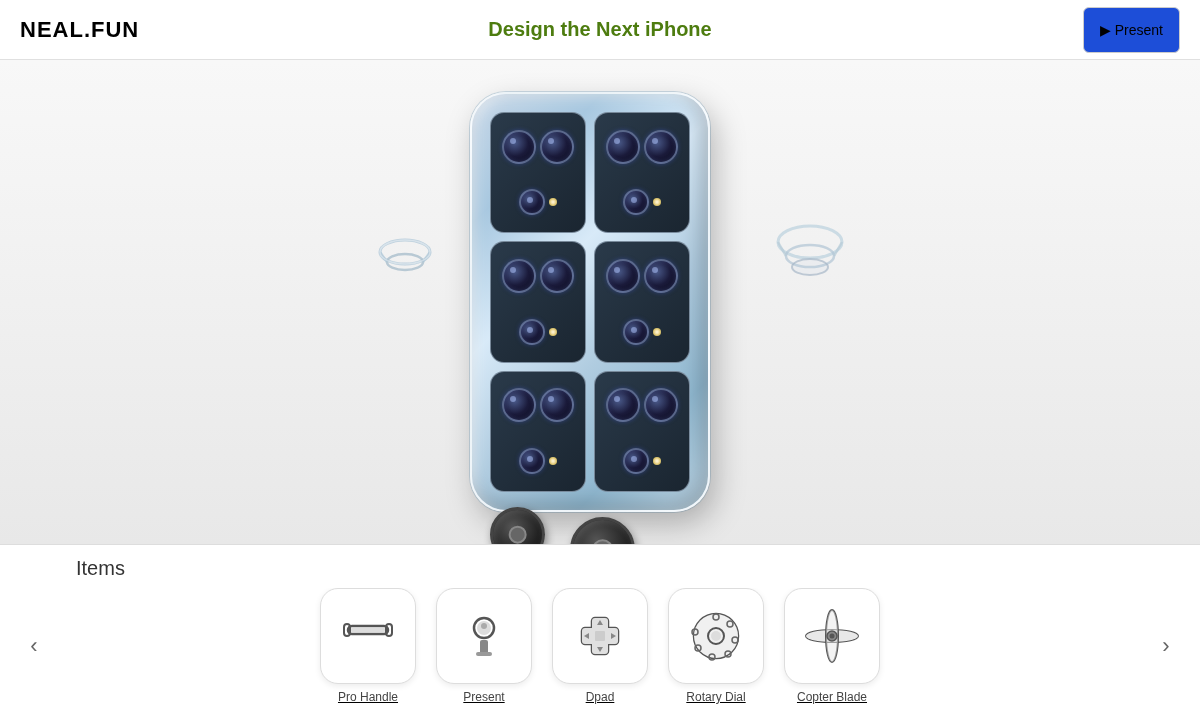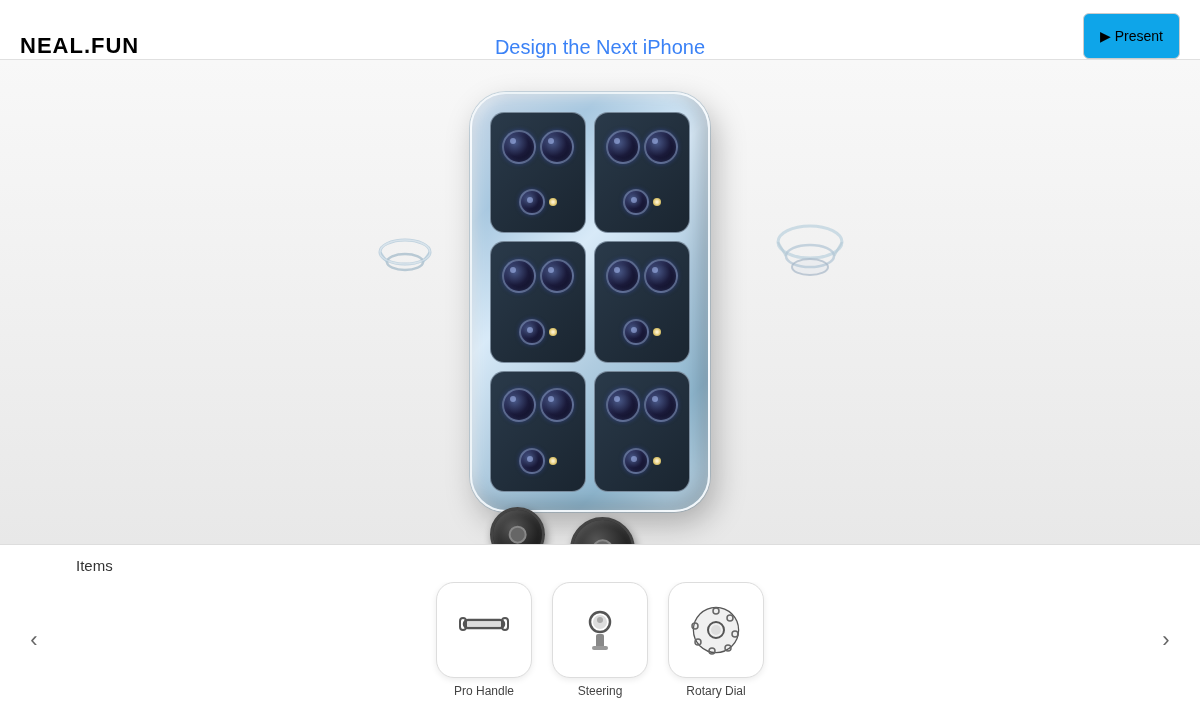--- a/index.html
+++ b/index.html
@@ -12,42 +12,42 @@
       position: relative;
     }
 
     
     #header {
       position: absolute;
       top: 0; left: 0; right: 0;
       height: 60px;
       background: white;
       display: flex;
-      align-items: flex-end;
+      align-items: center;
       justify-content: space-between;
       padding: 0 20px;
       border-bottom: 1px solid #e0e0e0;
       z-index: 10;
     }
     #logo {
       font-size: 22px;
       font-weight: 700;
       letter-spacing: 1px;
       color: #000;
     }
     #page-title-text {
       font-size: 20px;
-      font-weight: 400;
-      color: #3b82f6;
+      font-weight: 700;
+      color: #4d7c0f;
       position: absolute;
       left: 50%;
       transform: translateX(-50%);
     }
     #present-btn {
-      background: #0ea5e9;
+      background: #1d4ed8;
       border: 1.5px solid #ccc;
       border-radius: 6px;
       padding: 14px 16px;
       font-size: 14px;
       cursor: pointer;
       display: flex;
       align-items: center;
       gap: 6px;
     }
 
@@ -207,21 +207,21 @@
     #bottom-bar {
       position: absolute;
       bottom: 0; left: 0; right: 0;
       height: 180px;
       background: white;
       border-top: 1px solid #ddd;
       padding: 12px 16px 8px;
     }
 
     #items-label {
-      font-size: 15px;
+      font-size: 20px;
       font-weight: 500;
       color: #333;
       margin-bottom: 8px;
       padding-left: 60px;
     }
 
     #items-scroll-area {
       display: flex;
       align-items: center;
       gap: 0;
@@ -242,20 +242,21 @@
       flex-shrink: 0;
       padding: 0;
     }
 
     #items-list {
       display: flex;
       gap: 8px;
       flex: 1;
       overflow: hidden;
       justify-content: center;
+      text-decoration: underline;
     }
 
     .item-card {
       display: flex;
       flex-direction: column;
       align-items: center;
       gap: 6px;
       cursor: pointer;
       flex-shrink: 0;
       width: 108px;
@@ -392,23 +393,39 @@
       <div class="item-card">
         <div class="item-icon-box">
           <svg width="64" height="64" viewBox="0 0 64 64">
             <rect x="28" y="36" width="8" height="16" rx="2" fill="#888"></rect>
             <circle cx="32" cy="24" r="10" fill="none" stroke="#555" stroke-width="2.5"></circle>
             <circle cx="32" cy="24" r="7" fill="#ddd"></circle>
             <circle cx="32" cy="22" r="3" fill="#aaa"></circle>
             <rect x="24" y="48" width="16" height="4" rx="2" fill="#999"></rect>
           </svg>
         </div>
-        <span class="item-label">Steering</span>
-      </div>
-
+        <span class="item-label">Present</span>
+      </div>
+
+      <div class="item-card">
+        <div class="item-icon-box">
+          <svg width="64" height="64" viewBox="0 0 64 64">
+            <rect x="24" y="14" width="16" height="36" rx="3" fill="none" stroke="#555" stroke-width="2.5"></rect>
+            <rect x="14" y="24" width="36" height="16" rx="3" fill="none" stroke="#555" stroke-width="2.5"></rect>
+            <rect x="24" y="14" width="16" height="36" rx="3" fill="#e0e0e0"></rect>
+            <rect x="14" y="24" width="36" height="16" rx="3" fill="#e0e0e0"></rect>
+            <polygon points="32,16 29,21 35,21" fill="#888"></polygon>
+            <polygon points="32,48 29,43 35,43" fill="#888"></polygon>
+            <polygon points="16,32 21,29 21,35" fill="#888"></polygon>
+            <polygon points="48,32 43,29 43,35" fill="#888"></polygon>
+            <rect x="27" y="27" width="10" height="10" rx="1" fill="#ccc"></rect>
+          </svg>
+        </div>
+        <span class="item-label">Dpad</span>
+      </div>
 
 
       <div class="item-card">
         <div class="item-icon-box">
           <svg width="64" height="64" viewBox="0 0 64 64">
             <circle cx="32" cy="32" r="22" fill="none" stroke="#555" stroke-width="2.5"></circle>
             <circle cx="32" cy="32" r="22" fill="#f0f0f0"></circle>
 
             <circle cx="32" cy="13" r="3" fill="none" stroke="#666" stroke-width="1.5"></circle>
             <circle cx="46" cy="20" r="3" fill="none" stroke="#666" stroke-width="1.5"></circle>
@@ -420,16 +437,32 @@
             <circle cx="32" cy="32" r="8" fill="none" stroke="#555" stroke-width="2"></circle>
             <circle cx="32" cy="32" r="5" fill="#ddd"></circle>
           </svg>
         </div>
         <span class="item-label">Rotary Dial</span>
       </div>
 
 
 
 
+      <div class="item-card">
+        <div class="item-icon-box">
+          <svg width="64" height="64" viewBox="0 0 64 64">
+
+            <ellipse cx="32" cy="32" rx="26" ry="6" fill="none" stroke="#555" stroke-width="2"></ellipse>
+            <ellipse cx="32" cy="32" rx="26" ry="6" fill="#e8e8e8"></ellipse>
+
+            <ellipse cx="32" cy="32" rx="6" ry="26" fill="none" stroke="#555" stroke-width="2"></ellipse>
+            <ellipse cx="32" cy="32" rx="6" ry="26" fill="#e8e8e8" opacity="0.5"></ellipse>
+
+            <circle cx="32" cy="32" r="5" fill="#888" stroke="#555" stroke-width="1.5"></circle>
+            <circle cx="32" cy="32" r="2.5" fill="#555"></circle>
+          </svg>
+        </div>
+        <span class="item-label">Copter Blade</span>
+      </div>
     </div>
     <button class="nav-arrow">›</button>
   </div>
 </div>
 
 </body></html>

